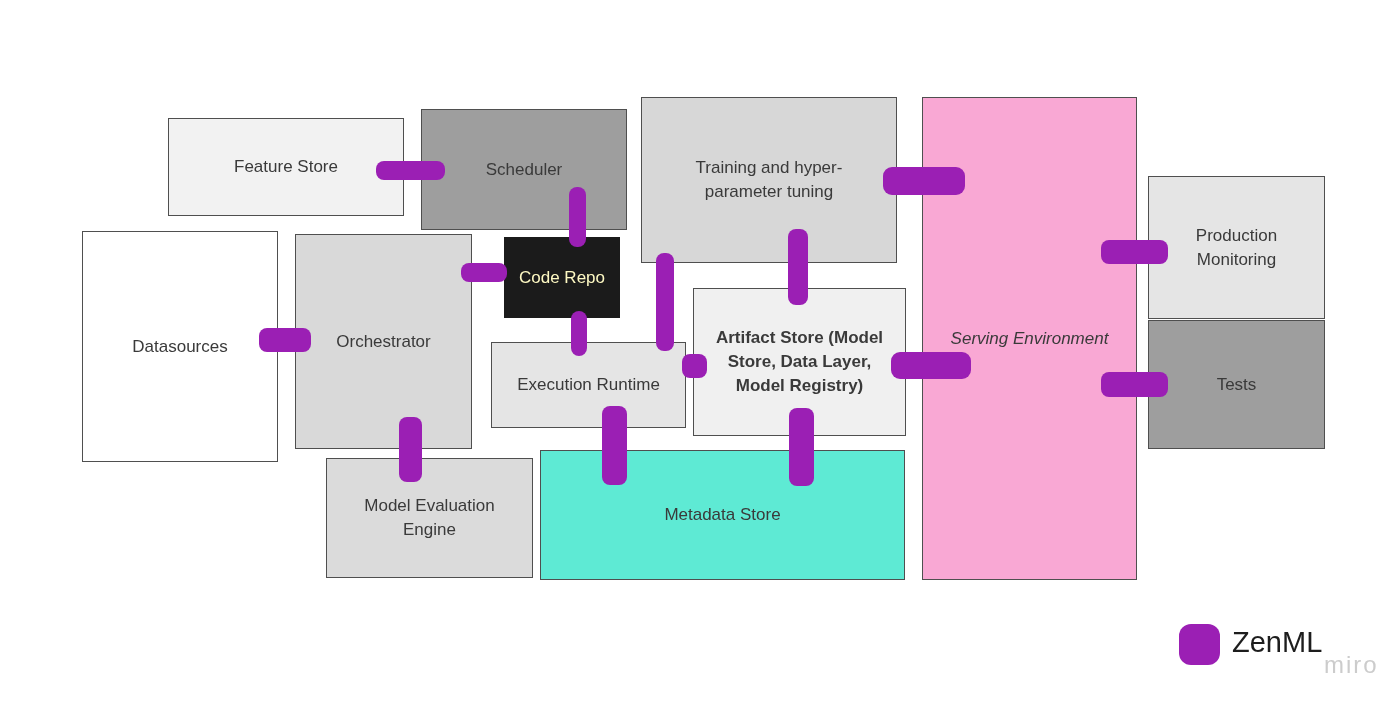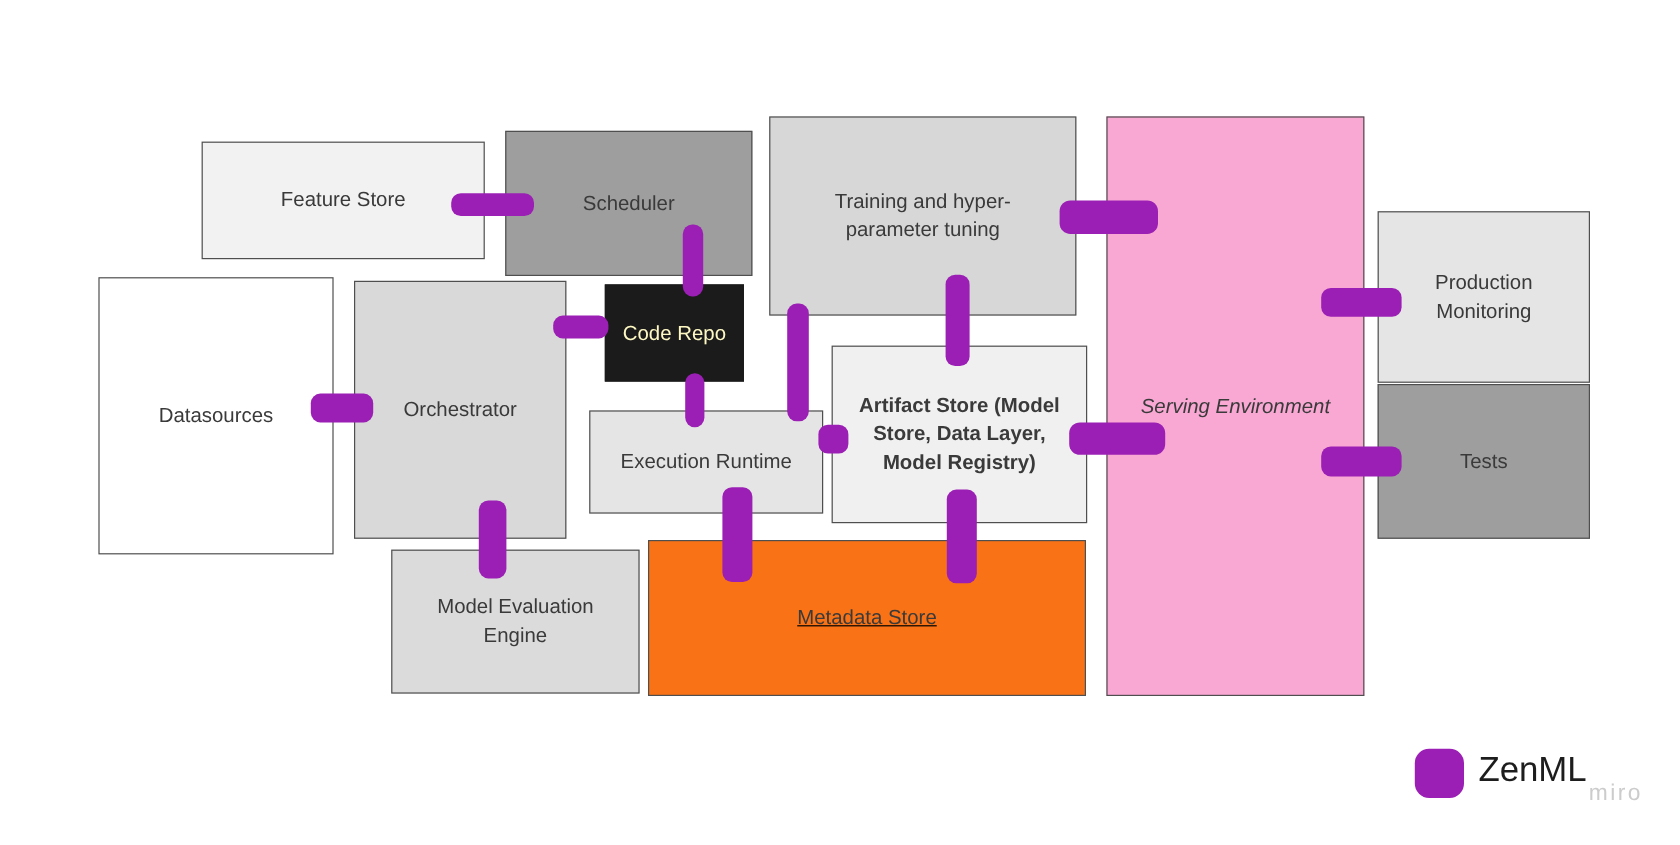--- a/index.html
+++ b/index.html
@@ -43,21 +43,21 @@
   .legend-brand {
     position: absolute;
     left: 1232px; top: 624px;
     font-size: 29px;
     line-height: 36px;
     color: #1d1d1d;
   }
   .legend-watermark {
     position: absolute;
     left: 1324px; top: 651px;
-    font-size: 19px;
+    font-size: 24px;
     letter-spacing: 2px;
     color: #cccccc;
   }
 </style>
 </head>
 <body>
 
 <div id="canvas">
 
   <div class="node" style="left:168px; top:118px; width:236px; height:98px; background:#f2f2f2;">
@@ -106,21 +106,21 @@
     <span class="node-label">Artifact Store (Model
 Store, Data Layer,
 Model Registry)</span>
   </div>
 
   <div class="node" style="left:314px; top:458px; width:207px; height:120px; background:#dbdbdb;margin-left:12px;">
     <span class="node-label">Model Evaluation
 Engine</span>
   </div>
 
-  <div class="node" style="left:540px; top:450px; width:365px; height:130px; background:#f97316;text-decoration:underline;">
+  <div class="node" style="left:540px; top:450px; width:365px; height:130px; background:#5eead4;">
     <span class="node-label">Metadata Store</span>
   </div>
 
   <div class="connector" style="left:376px; top:161px; width:69px; height:19px;"></div>
   <div class="connector" style="left:569px; top:187px; width:17px; height:60px;"></div>
   <div class="connector" style="left:259px; top:328px; width:52px; height:24px;"></div>
   <div class="connector" style="left:461px; top:263px; width:46px; height:19px;"></div>
   <div class="connector" style="left:571px; top:311px; width:16px; height:45px;"></div>
   <div class="connector" style="left:656px; top:253px; width:18px; height:98px;"></div>
   <div class="connector" style="left:682px; top:354px; width:25px; height:24px;"></div>

